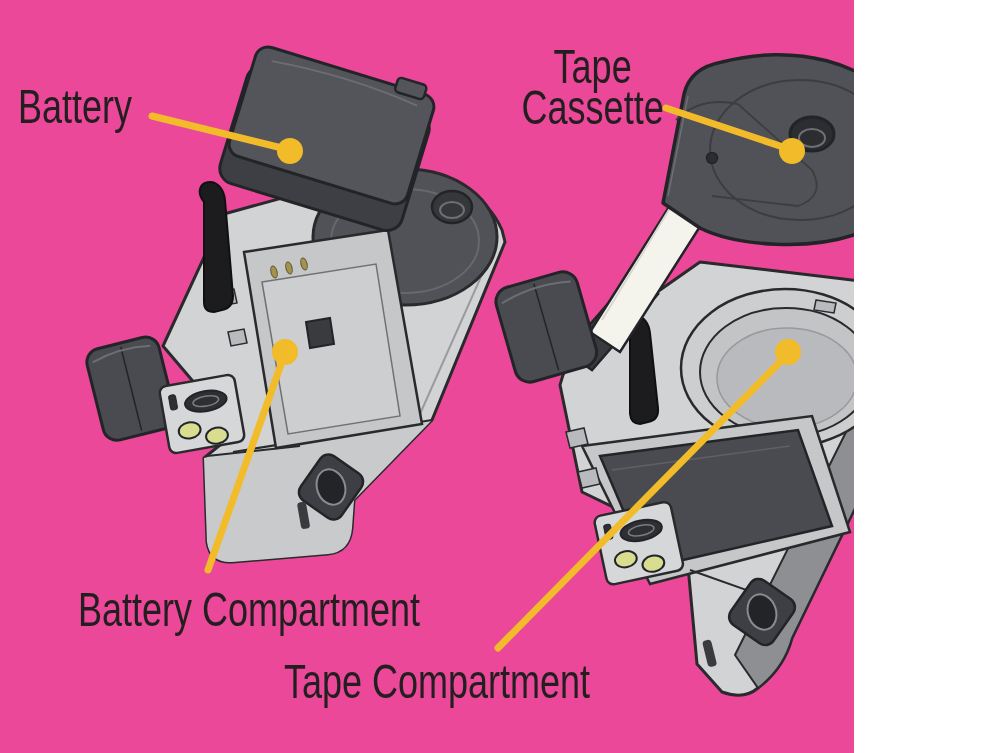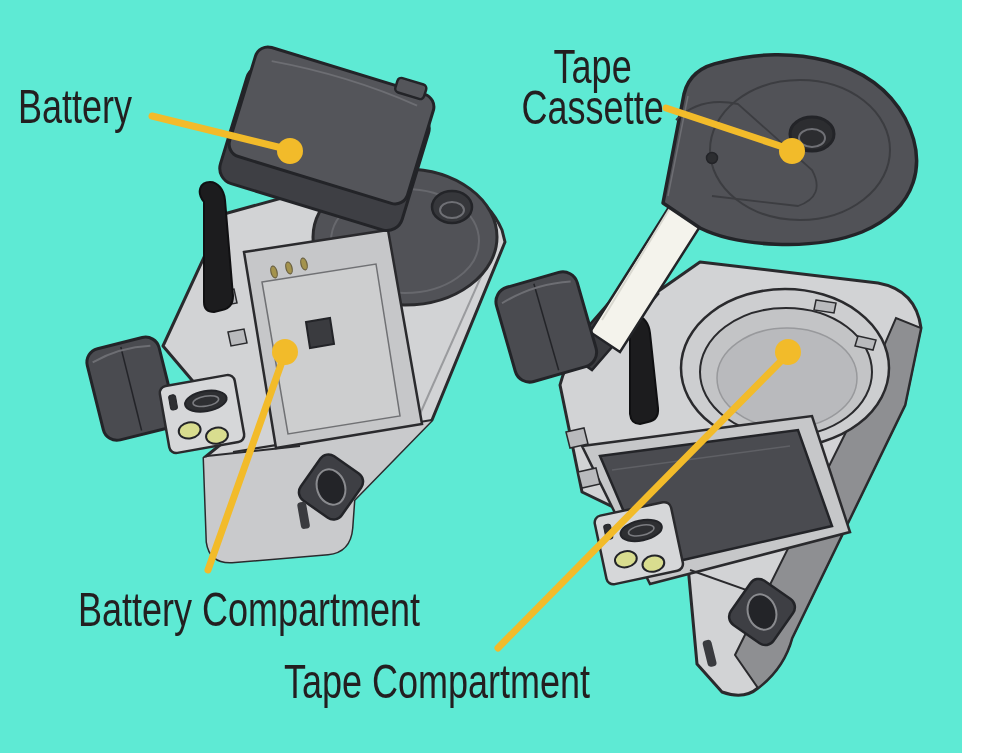--- a/index.html
+++ b/index.html
@@ -1,19 +1,19 @@
 <!DOCTYPE html>
 <html><head>
 <meta charset="utf-8">
 <style>
   html,body{margin:0;padding:0;background:#ffffff;}
   .canvas{
     position:relative;
-    width:962px;height:753px;
-    background:#5eead4;
+    width:854px;height:753px;
+    background:#ec4899;
     overflow:hidden;
     font-family:"Liberation Sans", sans-serif;
   }
   .diagram-svg{position:absolute;left:0;top:0;}
   .callout-label{
     position:absolute;
     color:#231F20;
     font-size:48px;
     line-height:1.06;
     font-weight:400;

